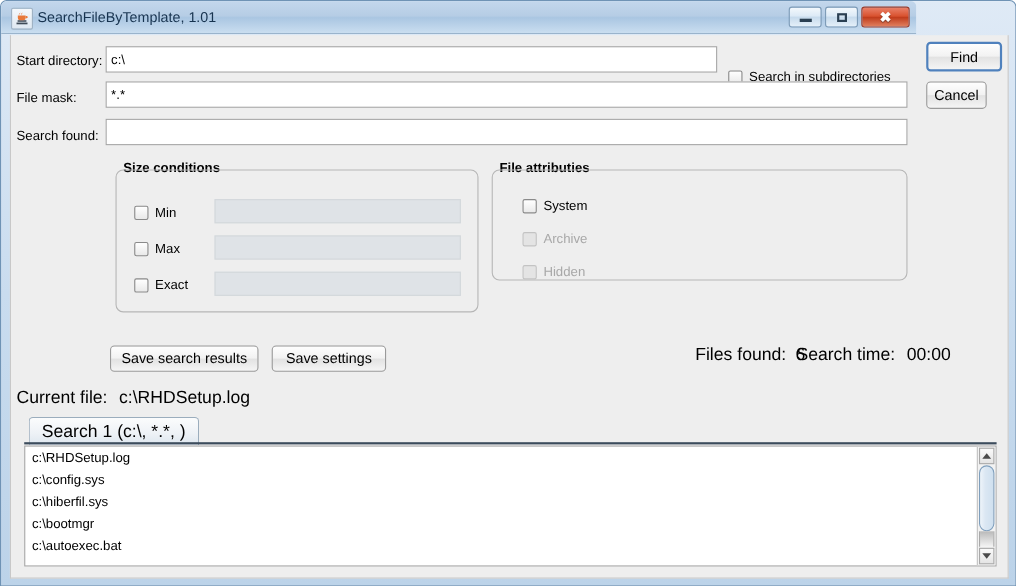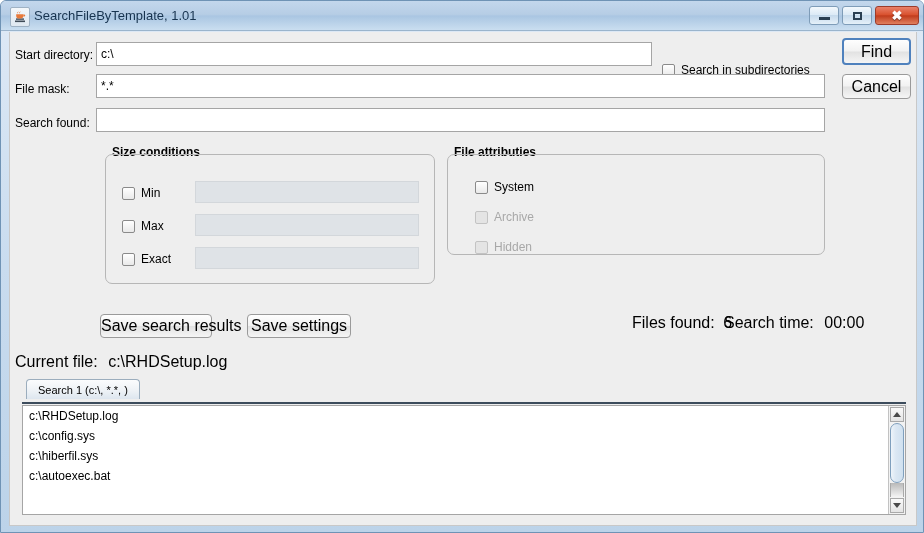--- a/index.html
+++ b/index.html
@@ -21,21 +21,21 @@
     width: 924px; height: 533px;
     box-sizing: border-box;
     background: linear-gradient(to bottom, #dfeaf6 0%, #c9dcef 50%, #bcd3e9 100%);
     border: 1px solid #6f93b5;
     border-radius: 6px 6px 0 0;
     overflow: hidden;
   }
   .titlebar {
     position: absolute;
     left: 0; top: 0;
-    width: 924px; height: 30px;
+    width: 832px; height: 30px;
     box-sizing: border-box;
     background: linear-gradient(to bottom, #c3d7ec 0%, #b6cde5 46%, #aac6e2 52%, #cadef0 100%);
     border-bottom: 1px solid #9ab4cc;
     border-radius: 5px 5px 0 0;
     text-align: right;
   }
   .title-icon {
     position: absolute;
     left: 9px; top: 6px;
     width: 18px; height: 18px;
@@ -106,21 +106,21 @@
     color: #8a8a8a;
   }
 
   .btn {
     position: absolute;
     box-sizing: border-box;
     background: linear-gradient(to bottom, #fefefe 0%, #f2f2f2 48%, #e2e2e2 52%, #f5f5f5 100%);
     border: 1px solid #9a9a9a;
     border-radius: 4px;
     font-family: "Liberation Sans", sans-serif;
-    font-size: 16px;
+    font-size: 13px;
     color: #000;
     text-align: center;
     cursor: default;
     white-space: nowrap;
   }
   .btn.focused { border: 2px solid #4f81bd; }
 
   
   .cb { position: absolute; display: flex; align-items: center; }
   .cbbox {
@@ -156,21 +156,21 @@
 
   
   .tabstrip { position: absolute; }
   .tab {
     position: absolute;
     box-sizing: border-box;
     background: linear-gradient(to bottom, #fbfcfd 0%, #eef2f6 55%, #dde6ef 100%);
     border: 1px solid #9badbd;
     border-bottom: none;
     border-radius: 4px 4px 0 0;
-    font-size: 11px;
+    font-size: 16px;
     padding: 4px 11px 3px 11px;
     white-space: nowrap;
     color: #000;
     text-align: center;
   }
   .tabline {
     position: absolute;
     background: #3c4c5c;
     height: 2px;
   }
@@ -266,21 +266,21 @@
     <div class="cb" style="left:652px; top:31px;">
       <div class="cbbox"></div>
       <div class="cblabel">Search in subdirectories</div>
     </div>
 
     <div class="btn focused" style="left:832px; top:6px; width:69px; height:27px; line-height:23px;">Find</div>
 
     <div class="lbl" style="left:5px; top:50px;">File mask:</div>
     <input class="tfield" style="left: 86px; top: 42px; width: 729px; height: 24px;" value="*.*">
 
-    <div class="btn" style="left:832px; top:42px; width:69px; height:25px; line-height:23px;">Cancel</div>
+    <div class="btn" style="left:832px; top:42px; width:55px; height:25px; line-height:23px;">Cancel</div>
 
     <div class="lbl" style="left:5px; top:84px;">Search found:</div>
     <input class="tfield" style="left: 86px; top: 76px; width: 729px; height: 24px;" value="">
 
     <div class="group" style="left:95px; top:113px; width:330px; height:139px;">
       <div class="group-title">Size conditions</div>
       <div class="group-body"></div>
 
       <div class="cb" style="left:17px; top:41px;">
         <div class="cbbox"></div>
@@ -312,21 +312,21 @@
       <div class="cb disabled" style="left:28px; top:65px;justify-content:flex-end;">
         <div class="cbbox"></div>
         <div class="cblabel">Archive</div>
       </div>
       <div class="cb disabled" style="left:28px; top:95px;">
         <div class="cbbox"></div>
         <div class="cblabel">Hidden</div>
       </div>
     </div>
 
-    <div class="btn" style="left:90px; top:282px; width:112px; height:24px; line-height:22px;">Save search results</div>
+    <div class="btn" style="left:90px; top:282px; width:135px; height:24px; line-height:22px;">Save search results</div>
     <div class="btn" style="left:237px; top:282px; width:104px; height:24px; line-height:22px;">Save settings</div>
 
     <div class="status" style="left:622px; top:282px;">
       <span>Files found:</span>
       <span style="margin-left:4px;">6</span>
     </div>
     <div class="status" style="left:714px; top:282px;">
       <span>Search time:</span>
       <span style="margin-left:6px;">00:00</span>
     </div>
@@ -339,20 +339,21 @@
     <div class="tabstrip" style="left:0; top:0;">
       <div class="tab" style="left:16px; top:347px;">Search 1 (c:\, *.*, )</div>
       <div class="tabline" style="left:12px; top:370px; width:884px;"></div>
     </div>
 
     <div class="listbox" style="left:12px; top:373px; width:884px; height:110px;">
       <div>
         <div class="listitem">c:\RHDSetup.log</div>
         <div class="listitem">c:\config.sys</div>
         <div class="listitem">c:\hiberfil.sys</div>
+        <div class="listitem">c:\bootmgr</div>
         <div class="listitem">c:\autoexec.bat</div>
       </div>
 
       <div class="vscroll" style="right:0; top:0; width:17px; height:108px;">
         <div class="sb-arrow" style="top:1px;">
           <div class="tri tri-up"></div>
         </div>
         <div class="sb-thumb" style="top:17px; height:60px;"></div>
         <div class="sb-track-low" style="top:77px; height:14px;"></div>
         <div class="sb-arrow" style="top:92px;">

